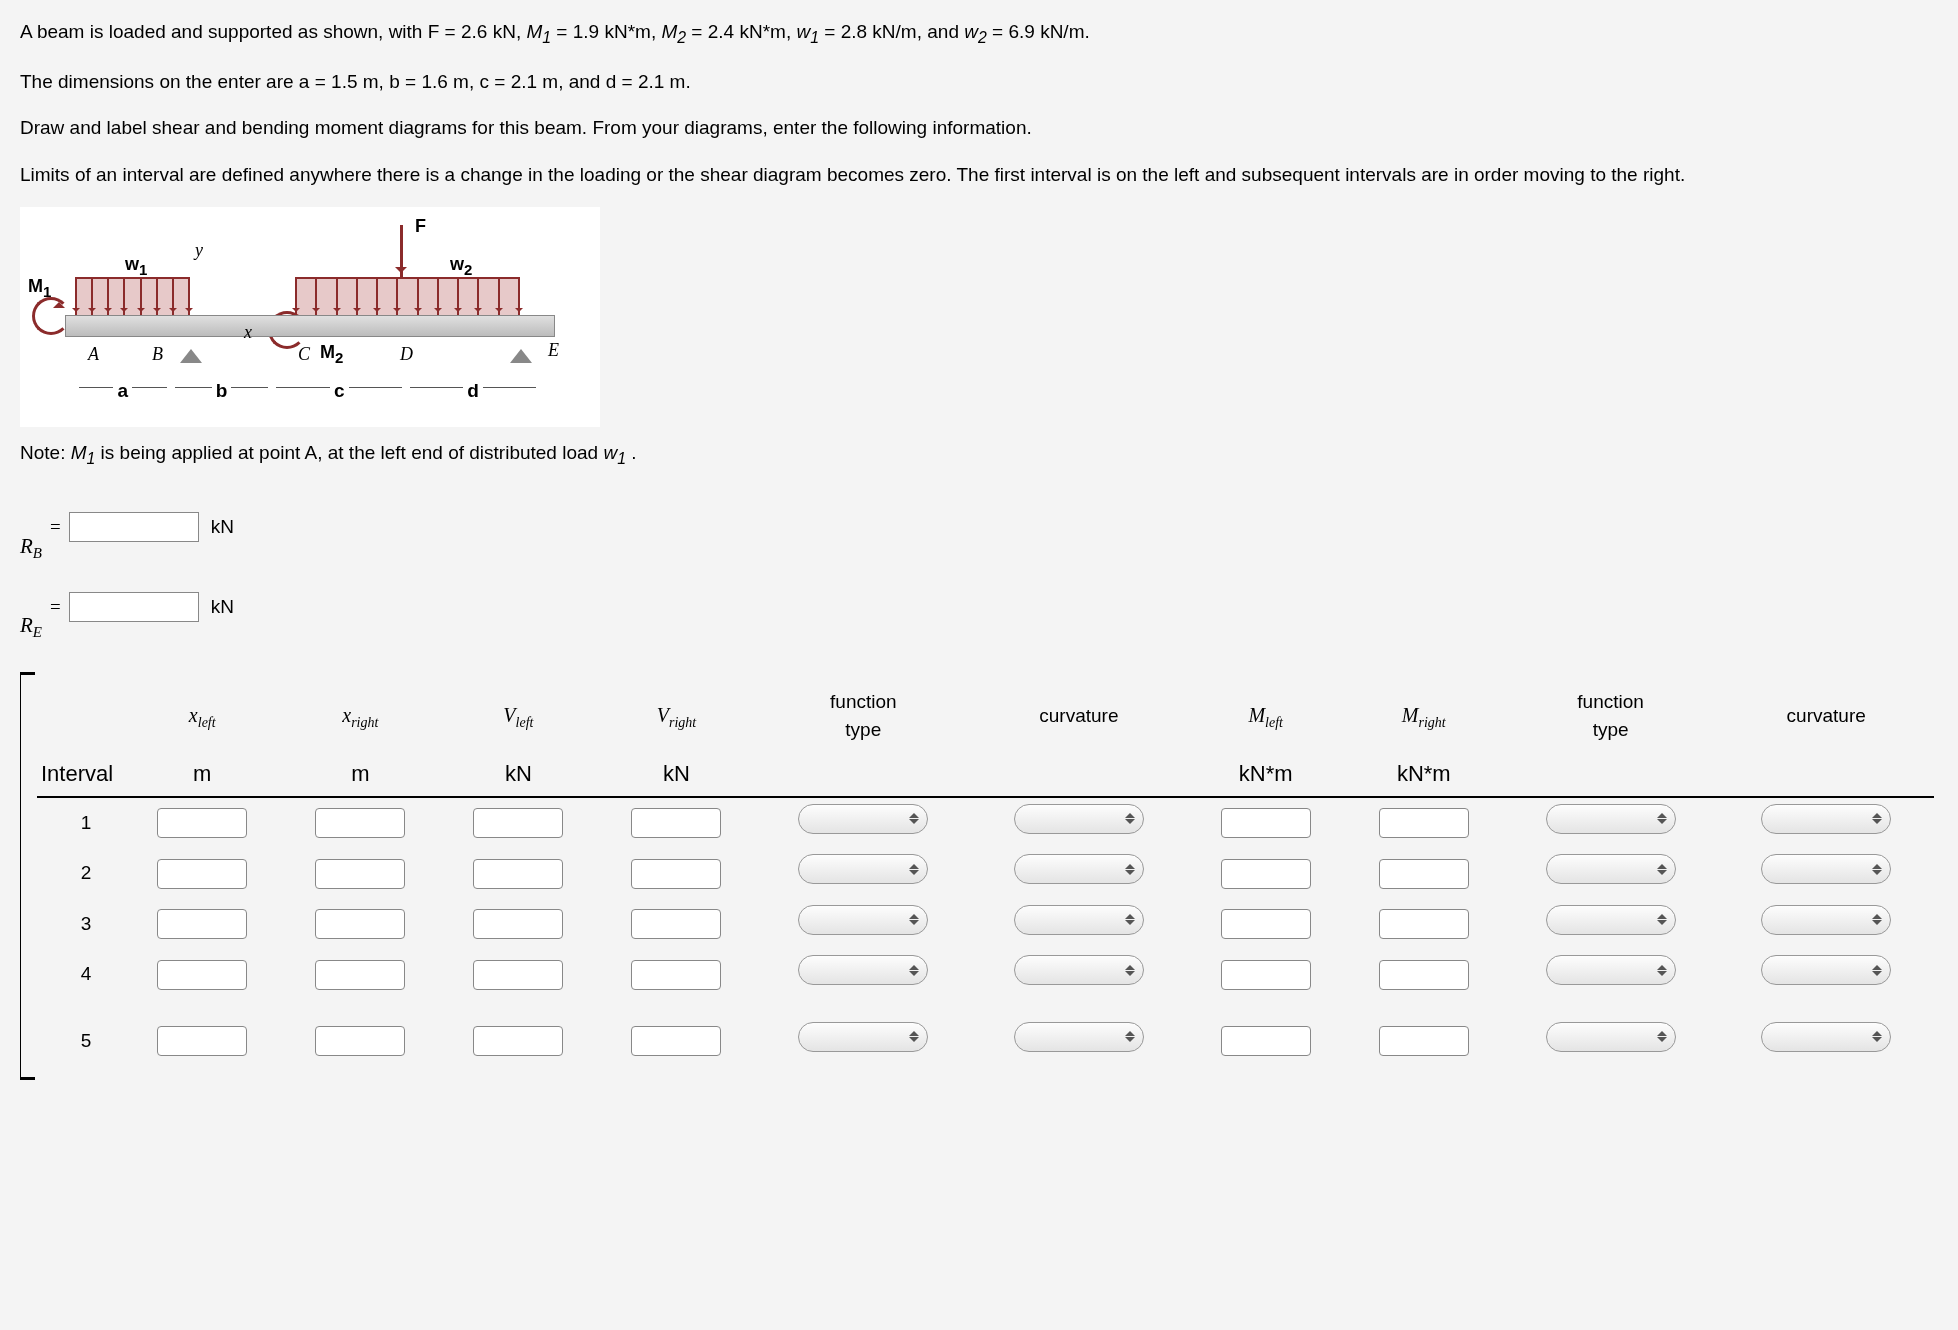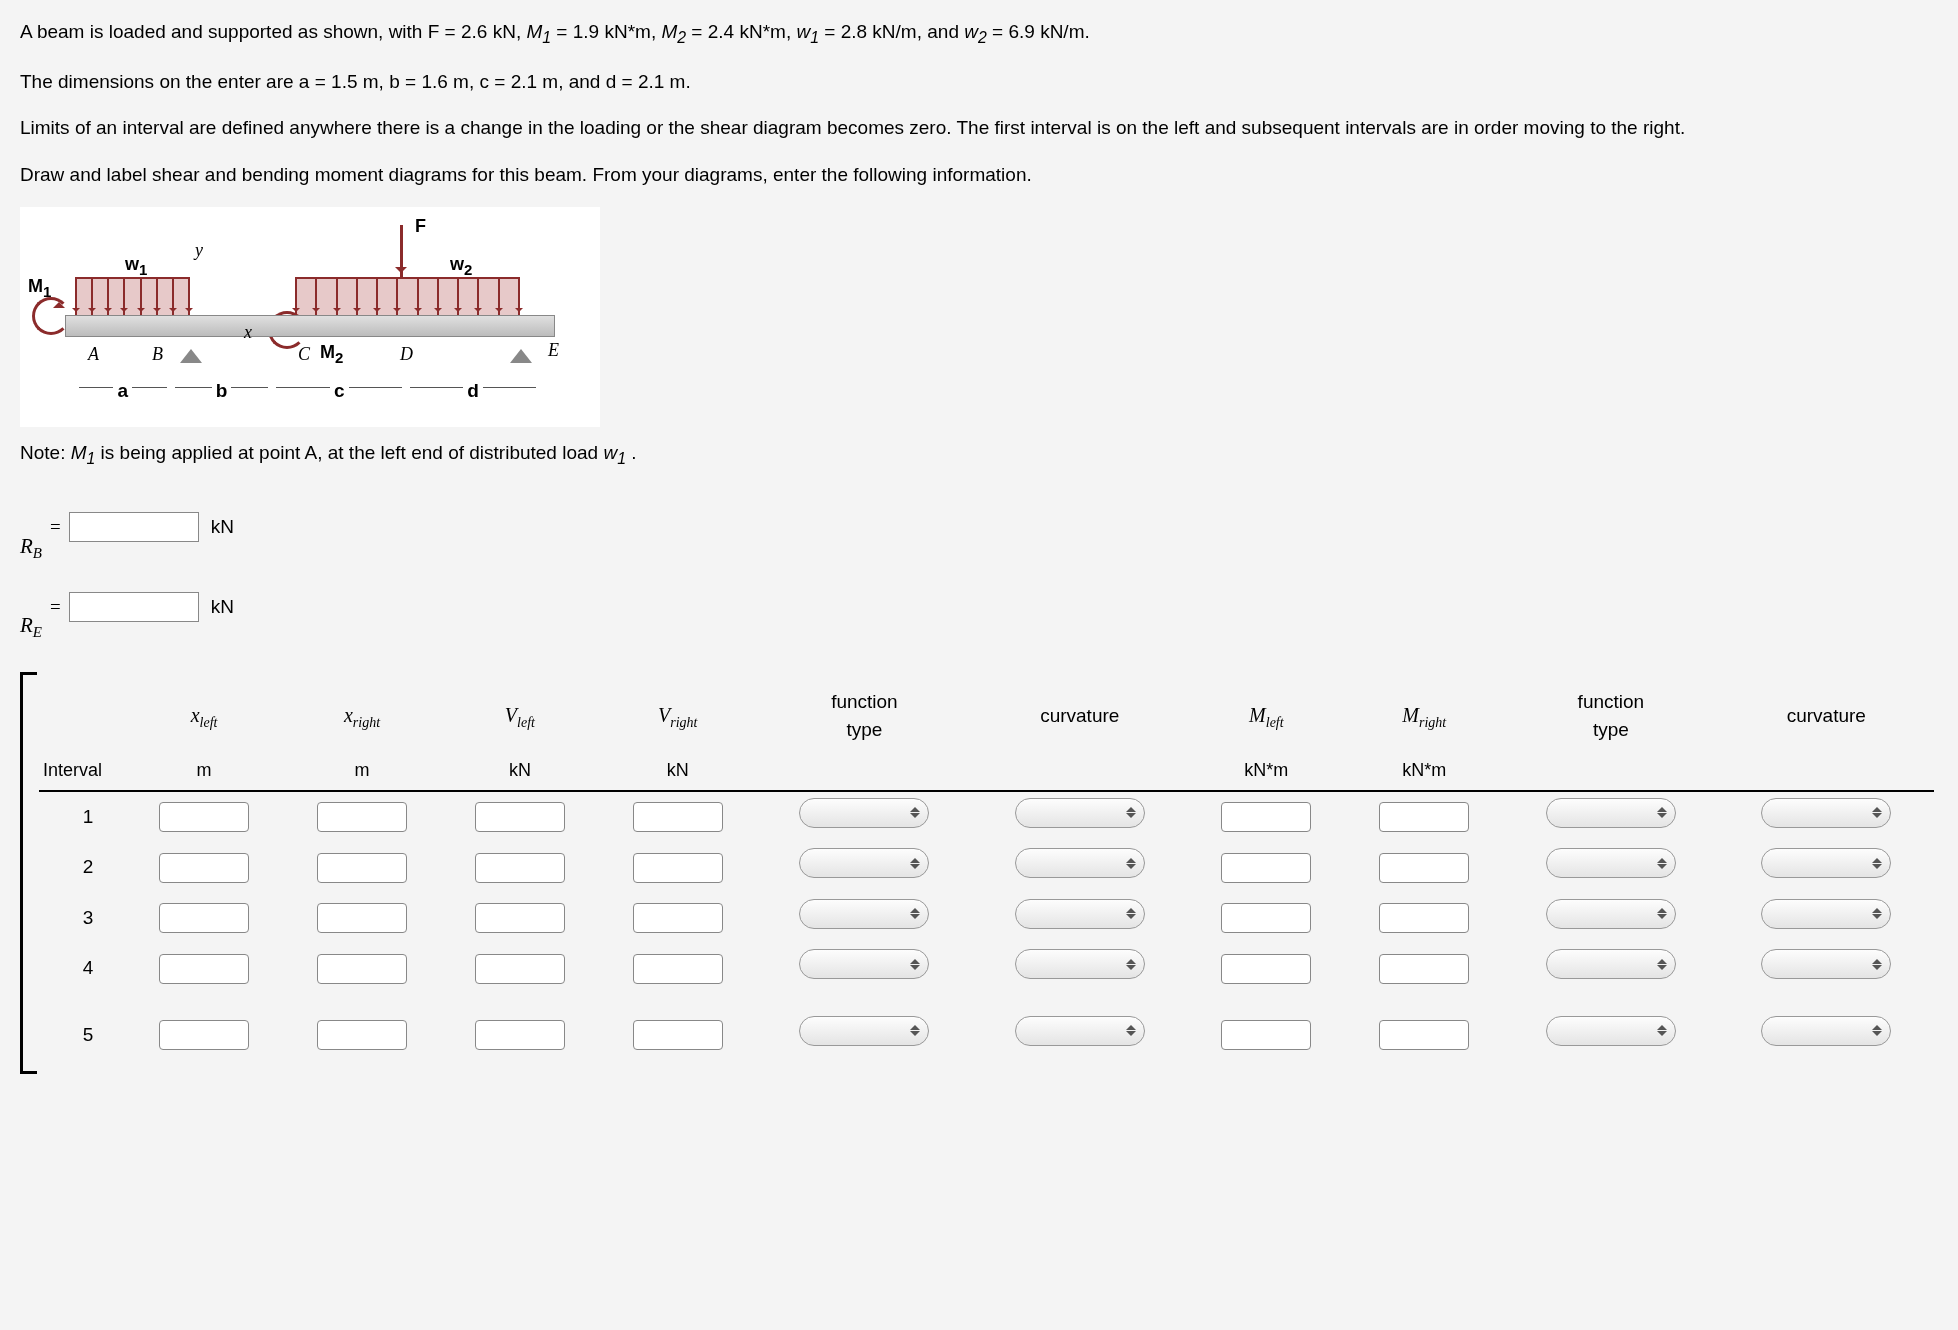--- a/index.html
+++ b/index.html
@@ -93,21 +93,21 @@
   .reaction-row .var { font-style:italic; font-size:21px;margin-top:40px; }
   .reaction-row .subv { font-style:italic; font-size:15px; }
   .reaction-row input {
     width:130px; height:30px; font-size:16px;
     border:1px solid #888; background:#fff; padding:2px 6px;
   }
   .unit { font-family:Arial,sans-serif; font-size:19px; margin-left:4px; }
 
   .matrix-wrap {
     margin-top: 28px;
-    border-left: 3px solid #000000;
+    border-left: 1px solid #000000;
     padding: 10px 0 14px 0;
     position:relative;
   }
   .matrix-wrap::before, .matrix-wrap::after{
     content:""; position:absolute; left:0; width:14px; height:3px; background:#000;
   }
   .matrix-wrap::before{ top:0; }
   .matrix-wrap::after{ bottom:0; }
 
   table.intervals {
@@ -123,21 +123,21 @@
   }
   table.intervals thead tr.hdr1 th {
     font-weight: normal;
     font-family:"Times New Roman",serif;
     font-size:20px;
   }
   table.intervals thead tr.hdr1 th .v { font-style:italic; }
   table.intervals thead tr.hdr1 th .s { font-style:italic; font-size:14px; }
   table.intervals thead tr.hdr1 th.plain { font-family:Arial,sans-serif; font-size:19px; }
   table.intervals thead tr.hdr2 th {
-    font-weight:normal; font-size:18px;
+    font-weight:normal; font-size:22px;
     border-bottom: 2px solid #000;
   }
   table.intervals thead tr.hdr2 th:first-child { text-align:left; padding-left:4px; }
   col.narrow { width:60px; }
   col.num { width:110px; }
   col.sel { width:150px; }
 
   td input.cell {
     width: 90px; height:30px;
     border:1px solid #888; background:#fff;
@@ -171,22 +171,22 @@
   <p>
     <span>A beam is loaded and supported as shown, with F = </span><span>2.6 kN</span><span>, </span>
     <span class="sub"><i>M</i><sub>1</sub></span><span> = </span><span>1.9 kN*m</span><span>, </span>
     <span class="sub"><i>M</i><sub>2</sub></span><span> = </span><span>2.4 kN*m</span><span>, </span>
     <span class="sub"><i>w</i><sub>1</sub></span><span> = </span><span>2.8 kN/m</span><span>, and </span>
     <span class="sub"><i>w</i><sub>2</sub></span><span> = </span><span>6.9 kN/m</span><span>.</span>
   </p>
   <p>
     <span>The dimensions on the enter are a = </span><span>1.5 m</span><span>, b = </span><span>1.6 m</span><span>, c = </span><span>2.1 m</span><span>, and d = </span><span>2.1 m</span><span>.</span>
   </p>
+  <p>Draw and label shear and bending moment diagrams for this beam. From your diagrams, enter the following information.</p>
   <p>Limits of an interval are defined anywhere there is a change in the loading or the shear diagram becomes zero. The first interval is on the left and subsequent intervals are in order moving to the right.</p>
-  <p>Draw and label shear and bending moment diagrams for this beam. From your diagrams, enter the following information.</p>
 </div>
 
 <div class="figure-wrap">
   <div class="lbl" style="left:395px;top:6px;font-weight:bold;font-style:normal;font-family:Arial">F</div>
   <div class="force-F"></div>
 
   <div class="lbl" style="left:105px;top:44px;font-weight:bold;font-style:normal;font-family:Arial"><span>w</span><sub>1</sub></div>
   <div class="lbl" style="left:430px;top:44px;font-weight:bold;font-style:normal;font-family:Arial"><span>w</span><sub>2</sub></div>
 
   <div class="load-block" style="left:55px;width:115px">

